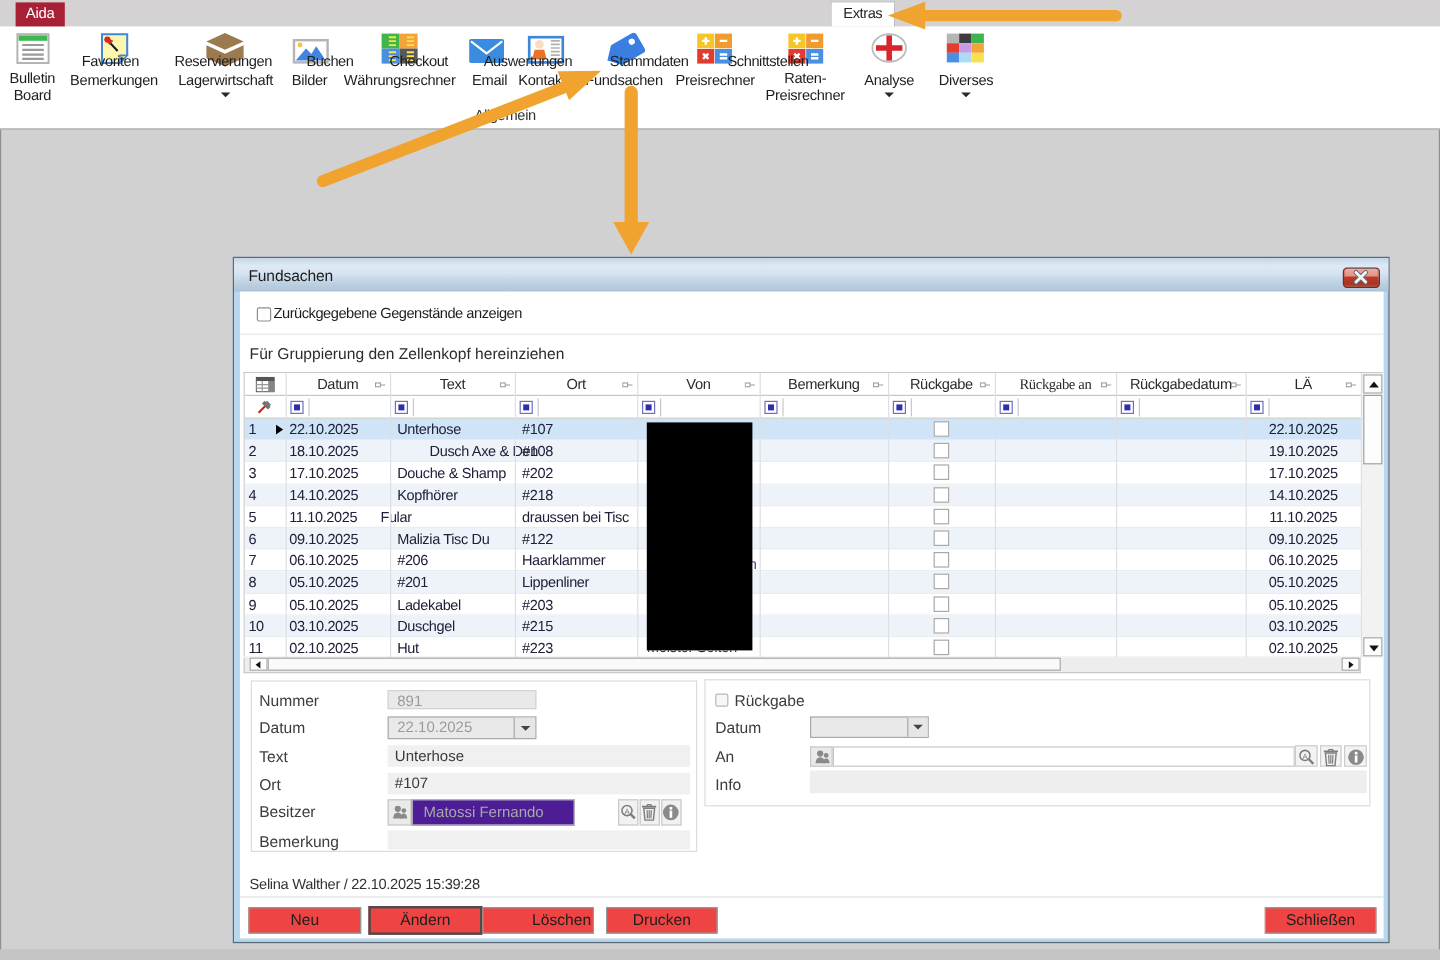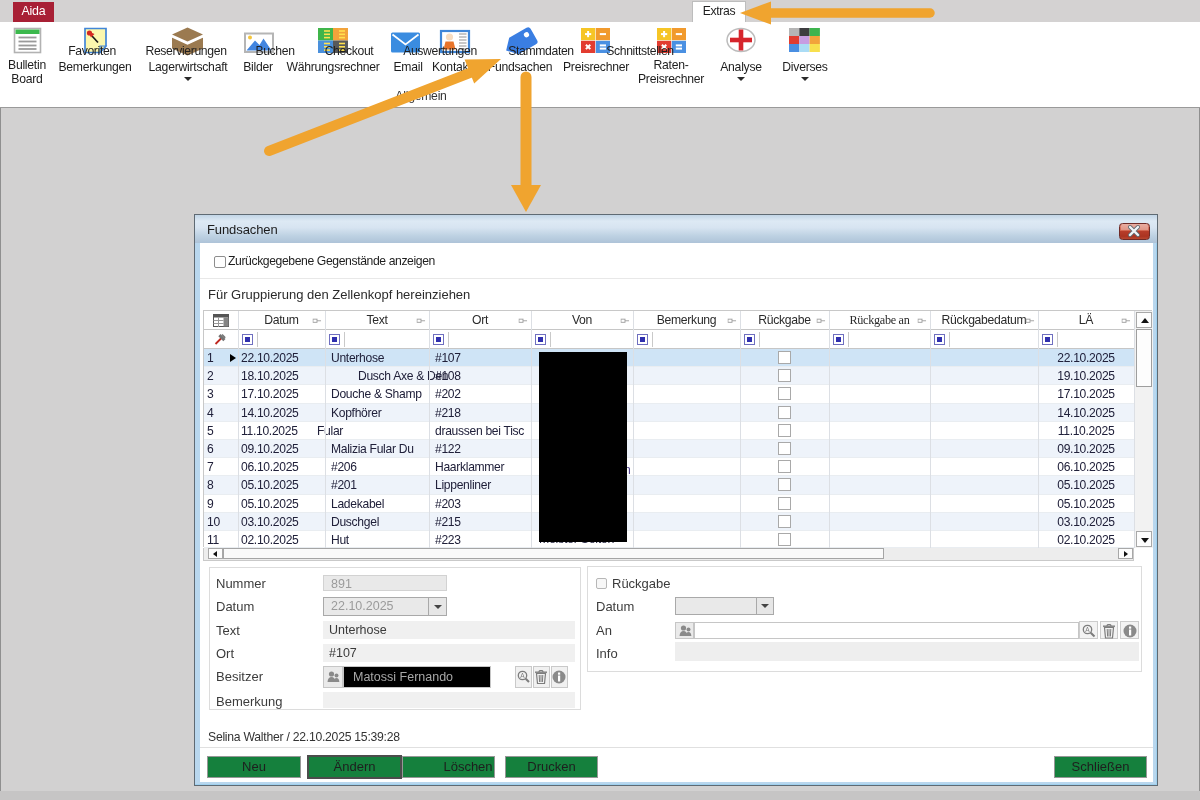--- a/index.html
+++ b/index.html
@@ -46,21 +46,21 @@
 
 .sbtn{position:absolute;background:#fdfdfd;border:1px solid #a8a8a8;}
 .tri{position:absolute;width:0;height:0;}
 
 .gbox{position:absolute;border:1px solid #dcdcdc;background:#fff;}
 .flbl{position:absolute;font-size:13px;color:#3c3c3c;}
 .inp{position:absolute;font-size:12.5px;line-height:16px;}
 .inp-dis{background:#e9e9e9;color:#9b9b9b;}
 .inp-ro{background:#f0f0f0;color:#3a3a3a;}
 .ddbtn{position:absolute;background:#e6e6e6;border-left:1px solid #a9a9a9;}
-.btn{position:absolute;height:22px;background:#15803d;border:1px solid #979797;font-size:13px;color:#1e1e1e;text-align:center;line-height:20px;}
+.btn{position:absolute;height:22px;background:#ef4444;border:1px solid #979797;font-size:13px;color:#1e1e1e;text-align:center;line-height:20px;}
 
 #arrows{position:absolute;left:0;top:0;z-index:40;pointer-events:none;}
 </style>
 </head>
 <body>
 <div id="tabbar"></div>
 <div id="tab-aida">Aida</div>
 <div class="tab" style="left:92px">Favoriten</div>
 <div class="tab" style="left:186px">Reservierungen</div>
 <div class="tab" style="left:275px">Buchen</div>
@@ -347,21 +347,21 @@
 <span class="rnum">5</span>
 <span class="c" style="left:34px;width:84px;padding-left:3px;">11.10.2025</span>
 <span class="c" style="left:108px;width:97px;">Fular</span>
 <span class="c" style="left:226px;width:96px;">draussen bei Tisc</span>
 <span class="gcb" style="left:574px;top:2px;"></span>
 <span class="c" style="left:834px;width:96px;text-align:center;padding-left:0;">11.10.2025</span>
 </div>
 <div class="row" style="top:129.0px;height:18.2px;background:#eef3fa;border-bottom:1px solid #e9edf1;box-sizing:border-box;">
 <span class="rnum">6</span>
 <span class="c" style="left:34px;width:84px;padding-left:3px;">09.10.2025</span>
-<span class="c" style="left:122px;width:97px;">Malizia Fular Du</span>
+<span class="c" style="left:122px;width:97px;">Malizia Tisc Du</span>
 <span class="c" style="left:226px;width:96px;">#122</span>
 <span class="gcb" style="left:574px;top:2px;"></span>
 <span class="c" style="left:834px;width:96px;text-align:center;padding-left:0;">09.10.2025</span>
 </div>
 <div class="row" style="top:147.2px;height:18.2px;background:#ffffff;border-bottom:1px solid #e9edf1;box-sizing:border-box;">
 <span class="rnum">7</span>
 <span class="c" style="left:34px;width:84px;padding-left:3px;">06.10.2025</span>
 <span class="c" style="left:122px;width:97px;">#206</span>
 <span class="c" style="left:226px;width:96px;">Haarklammer</span>
 <span class="gcb" style="left:574px;top:2px;"></span>
@@ -450,21 +450,21 @@
       <div class="inp inp-ro" style="left:113px;top:76px;width:252px;height:18px;padding-left:6px;line-height:18px;">#107</div>
       <div class="flbl" style="left:6px;top:101px;">Besitzer</div>
       <div style="position:absolute;left:113px;top:98px;width:20px;height:22px;background:#eaeaea;border:1px solid #c6c6c6;">
         <svg width="13" height="12" style="margin:4px 0 0 3px">
             <circle cx="4.5" cy="3" r="2.6" fill="#8a8a8a"></circle>
             <path d="M0.5 11 q0.5,-5 4,-5 q3.5,0 4,5 Z" fill="#8a8a8a"></path>
             <circle cx="9.5" cy="4.5" r="2" fill="#8a8a8a"></circle>
             <path d="M6.6 11 q0.4,-4 2.9,-4 q2.5,0 2.9,4 Z" fill="#8a8a8a"></path>
           </svg>
       </div>
-      <div class="inp" style="left:133px;top:98px;width:148px;height:22px;background:#000000;border:1px solid #c6c6c6;color:#a8a8a8;padding-left:9px;line-height:20px;">Matossi Fernando</div>
+      <div class="inp" style="left:133px;top:98px;width:136px;height:22px;background:#4c1d95;border:1px solid #c6c6c6;color:#a8a8a8;padding-left:9px;line-height:20px;">Matossi Fernando</div>
       <div style="position:absolute;left:305px;top:98px;width:17px;height:22px;background:#f1f1f1;border:1px solid #c9c9c9;">
         <svg width="13" height="14" style="margin:3px 0 0 1px">
             <circle cx="5.5" cy="5.5" r="4.2" fill="none" stroke="#7d7d7d" stroke-width="1.3"></circle>
             <text x="5.5" y="8.2" font-size="6.5" text-anchor="middle" fill="#7d7d7d" font-family="Liberation Sans">A</text>
             <line x1="8.7" y1="8.7" x2="12" y2="12" stroke="#7d7d7d" stroke-width="2"></line>
           </svg>
       </div>
       <div style="position:absolute;left:323px;top:98px;width:17px;height:22px;background:#f1f1f1;border:1px solid #c9c9c9;">
         <svg width="12" height="14" style="margin:3px 0 0 1px">
             <path d="M1.5 3.5 h9 l-1,10 h-7 Z" fill="none" stroke="#7d7d7d" stroke-width="1.2"></path>

